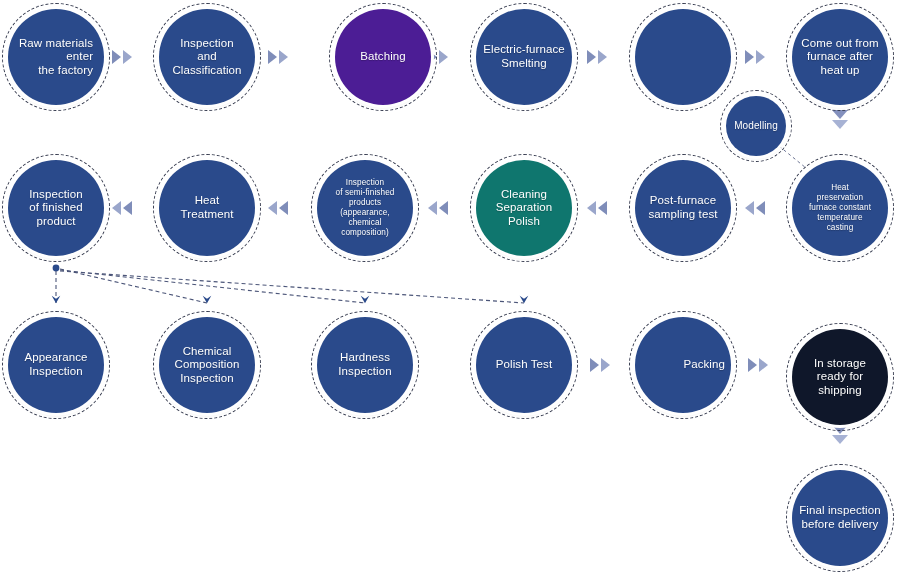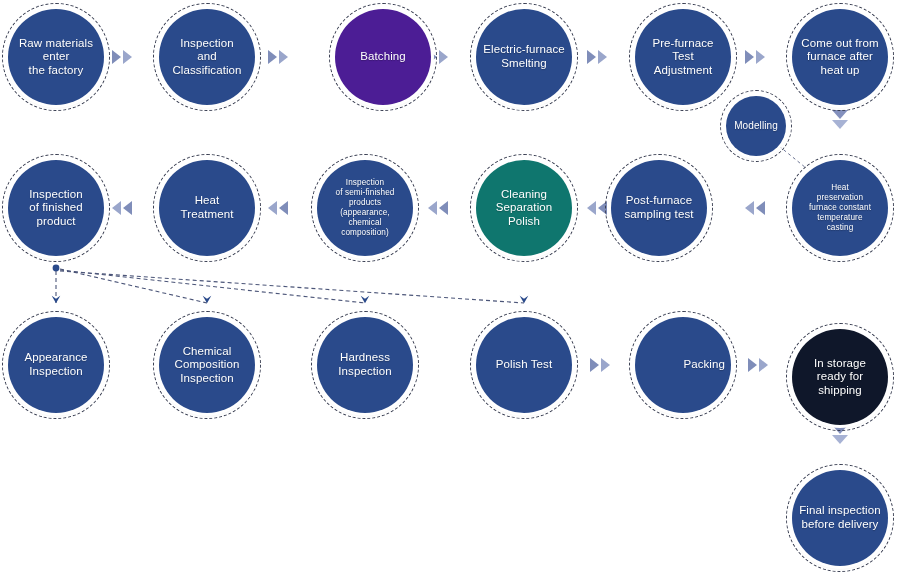--- a/index.html
+++ b/index.html
@@ -154,54 +154,53 @@
   </div>
   <div class="arrows right" style="left:748px;top:358px;">
     <span class="chev"></span>
     <span class="chev"></span>
   </div>
   <div class="arrows down" style="left:832px;top:425px;">
     <span class="chev"></span>
     <span class="chev"></span>
   </div>
 
-  <div class="node" style="width: 96px; height: 96px; left: 8px; top: 9px; background: rgb(42, 74, 139);">
+  <div class="node" style="width: 96px; height: 96px; left: 8px; top: 9px; background: rgb(42, 74, 139); text-align: right;">
     <span class="ring"></span>
     <span class="lbl">Raw materials<br>enter<br>the factory</span>
   </div>
   <div class="node" style="width: 96px; height: 96px; left: 159px; top: 9px; background: rgb(42, 74, 139);">
     <span class="ring"></span>
     <span class="lbl">Inspection<br>and<br>Classification</span>
   </div>
   <div class="node" style="width: 96px; height: 96px; left: 335px; top: 9px; background: #4c1d95; text-align: center;">
     <span class="ring"></span>
     <span class="lbl">Batching</span>
   </div>
   <div class="node" style="width: 96px; height: 96px; left: 476px; top: 9px; background: rgb(42, 74, 139);">
     <span class="ring"></span>
     <span class="lbl">Electric-furnace<br>Smelting</span>
   </div>
   <div class="node" style="width: 96px; height: 96px; left: 635px; top: 9px; background: rgb(42, 74, 139);">
     <span class="ring"></span>
-    <span class="lbl">Pre-furnace<br>Test<br>Adjustment</span>
   </div>
   <div class="node" style="width: 96px; height: 96px; left: 792px; top: 9px; background: rgb(42, 74, 139);">
     <span class="ring"></span>
     <span class="lbl">Come out from<br>furnace after<br>heat up</span>
   </div>
 
   <div class="node small" style="width: 60px; height: 60px; left: 726px; top: 96px; background: rgb(42, 74, 139);">
     <span class="ring"></span>
     <span class="lbl">Modelling</span>
   </div>
   <div class="node tiny" style="width: 96px; height: 96px; left: 792px; top: 160px; background: rgb(42, 74, 139);">
     <span class="ring"></span>
     <span class="lbl">Heat<br>preservation<br>furnace constant<br>temperature<br>casting</span>
   </div>
-  <div class="node" style="width: 96px; height: 96px; left: 611px; top: 160px; background: rgb(42, 74, 139);">
+  <div class="node" style="width: 96px; height: 96px; left: 635px; top: 160px; background: rgb(42, 74, 139);">
     <span class="ring"></span>
     <span class="lbl">Post-furnace<br>sampling test</span>
   </div>
   <div class="node" style="width: 96px; height: 96px; left: 476px; top: 160px; background: #0f766e;">
     <span class="ring"></span>
     <span class="lbl">Cleaning<br>Separation<br>Polish</span>
   </div>
   <div class="node tiny" style="width: 96px; height: 96px; left: 317px; top: 160px; background: rgb(42, 74, 139);">
     <span class="ring"></span>
     <span class="lbl">Inspection<br>of semi-finished<br>products<br>(appearance,<br>chemical<br>composition)</span>

